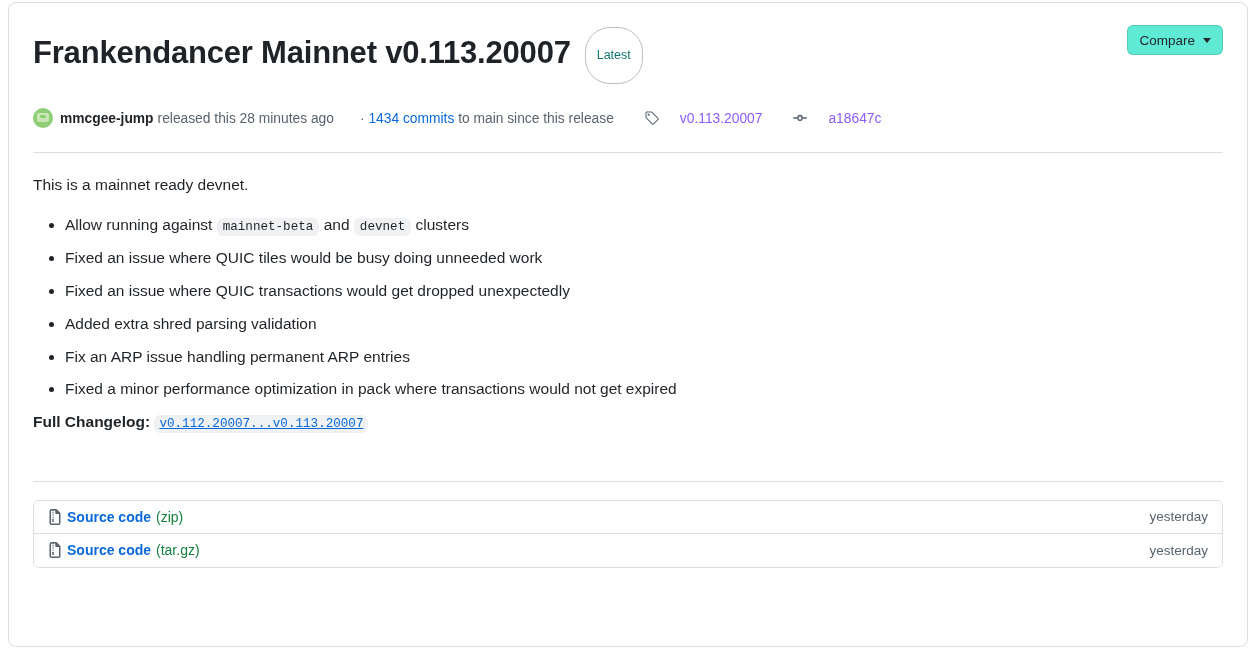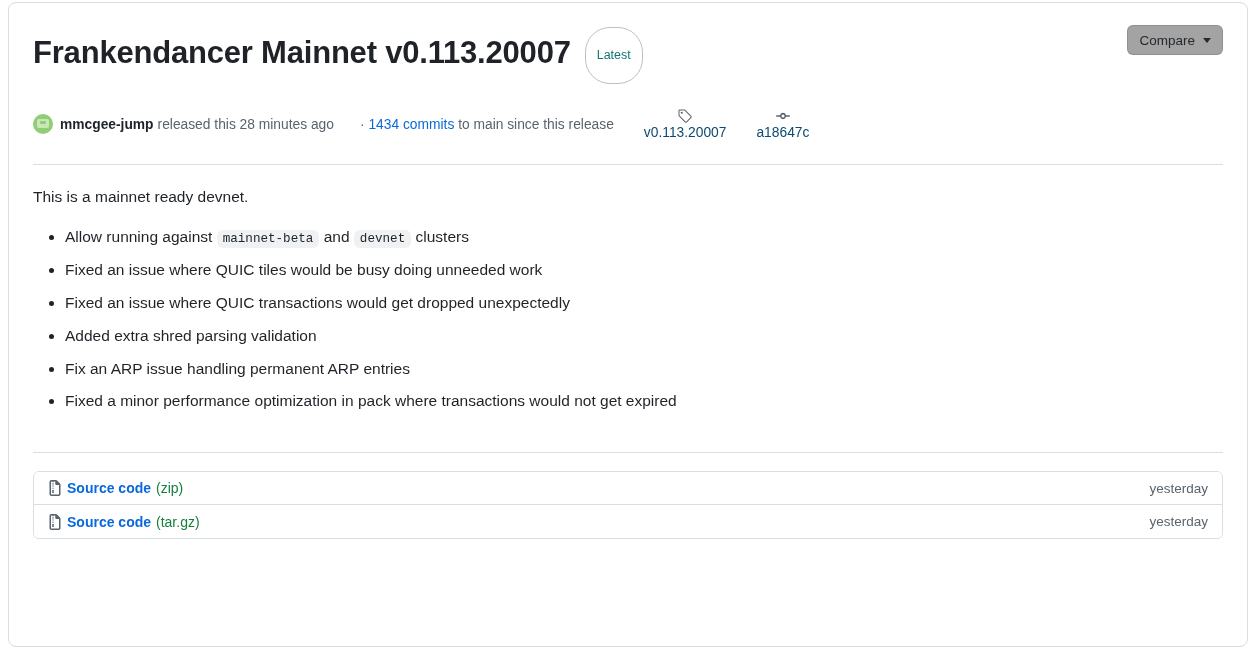--- a/index.html
+++ b/index.html
@@ -68,21 +68,21 @@
     position: absolute;
     right: 24px;
     top: 22px;
     display: inline-flex;
     align-items: center;
     gap: 8px;
     height: 30px;
     padding: 0 11px;
     font-size: 13.5px;
     color: #24292f;
-    background: #a3a3a3;
+    background: #5eead4;
     border: 1px solid rgba(31,35,40,0.15);
     border-radius: 6px;
     cursor: pointer;
     box-sizing: border-box;
   }
   .compare-btn .caret {
     width: 0; height: 0;
     border-left: 4.5px solid transparent;
     border-right: 4.5px solid transparent;
     border-top: 5px solid #24292f;
@@ -132,24 +132,23 @@
   .meta-text { color: #59636e; }
   .meta-gap { display: inline-block; width: 26px; }
   .commits-link {
     color: #0969da;
     text-decoration: none;
     cursor: pointer;
   }
   .meta-item {
     display: inline-flex;
     align-items: center;
-    gap: 1px;
+    gap: 20px;
     margin-left: 30px;
-    color: #0c4a6e;
-    flex-direction: column;
+    color: #8b5cf6;
   }
   .meta-item svg { display: block; }
 
   
   .hr {
     height: 1px;
     background: #d8dee4;
     margin: 24px 24px 0 24px;
     border: 0;
   }
@@ -322,20 +321,24 @@
     <p>This is a mainnet ready devnet.</p>
     <ul class="notes-list">
         <li><span>Allow running against </span><code class="inline">mainnet-beta</code><span> and </span><code class="inline">devnet</code><span> clusters</span></li>
         <li><span>Fixed an issue where QUIC tiles would be busy doing unneeded work</span></li>
         <li><span>Fixed an issue where QUIC transactions would get dropped unexpectedly</span></li>
         <li><span>Added extra shred parsing validation</span></li>
         <li><span>Fix an ARP issue handling permanent ARP entries</span></li>
         <li><span>Fixed a minor performance optimization in pack where transactions would not get expired</span></li>
       </ul>
 
+    <p class="changelog-line">
+      <span class="changelog-label">Full Changelog:</span>
+      <a class="changelog-link">v0.112.20007...v0.113.20007</a>
+    </p>
   </div>
 
   <hr class="hr">
 
   <div class="assets-section">
 
     <div class="assets-box">
         <div class="asset-row">
           <span class="asset-left">
             <svg class="asset-icon" width="16" height="16" viewBox="0 0 16 16" fill="#59636e">

